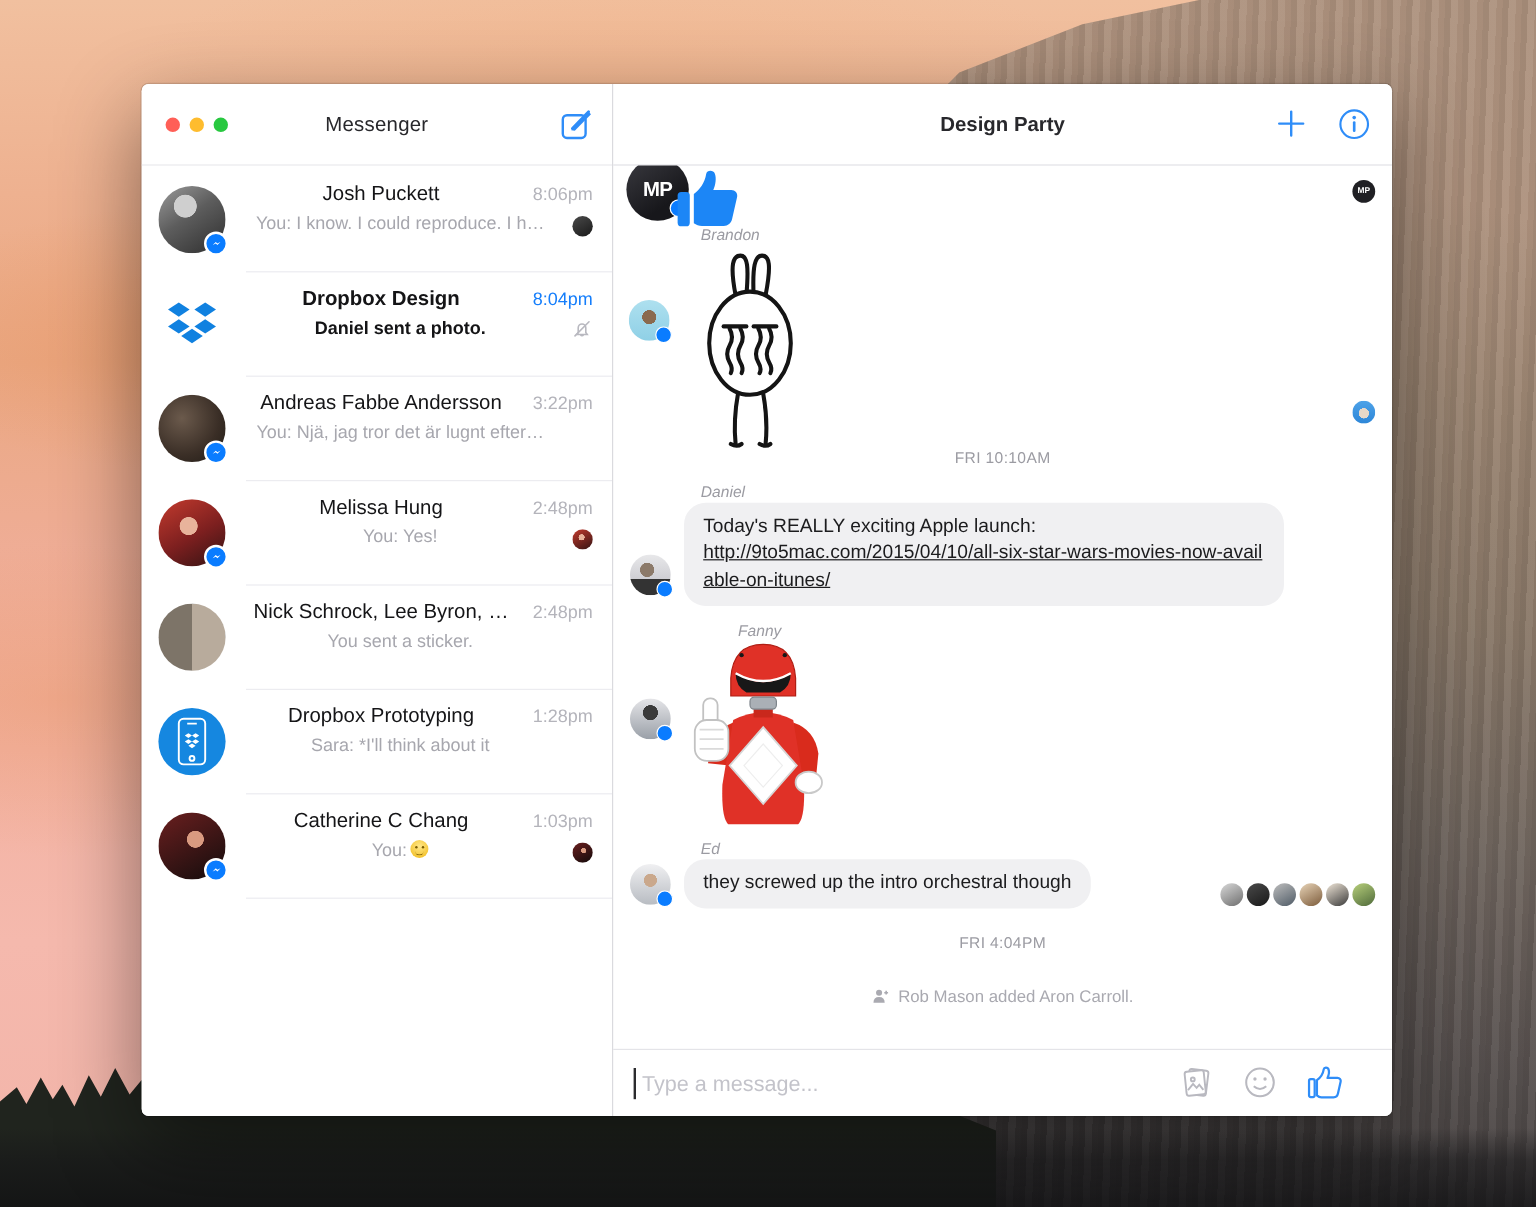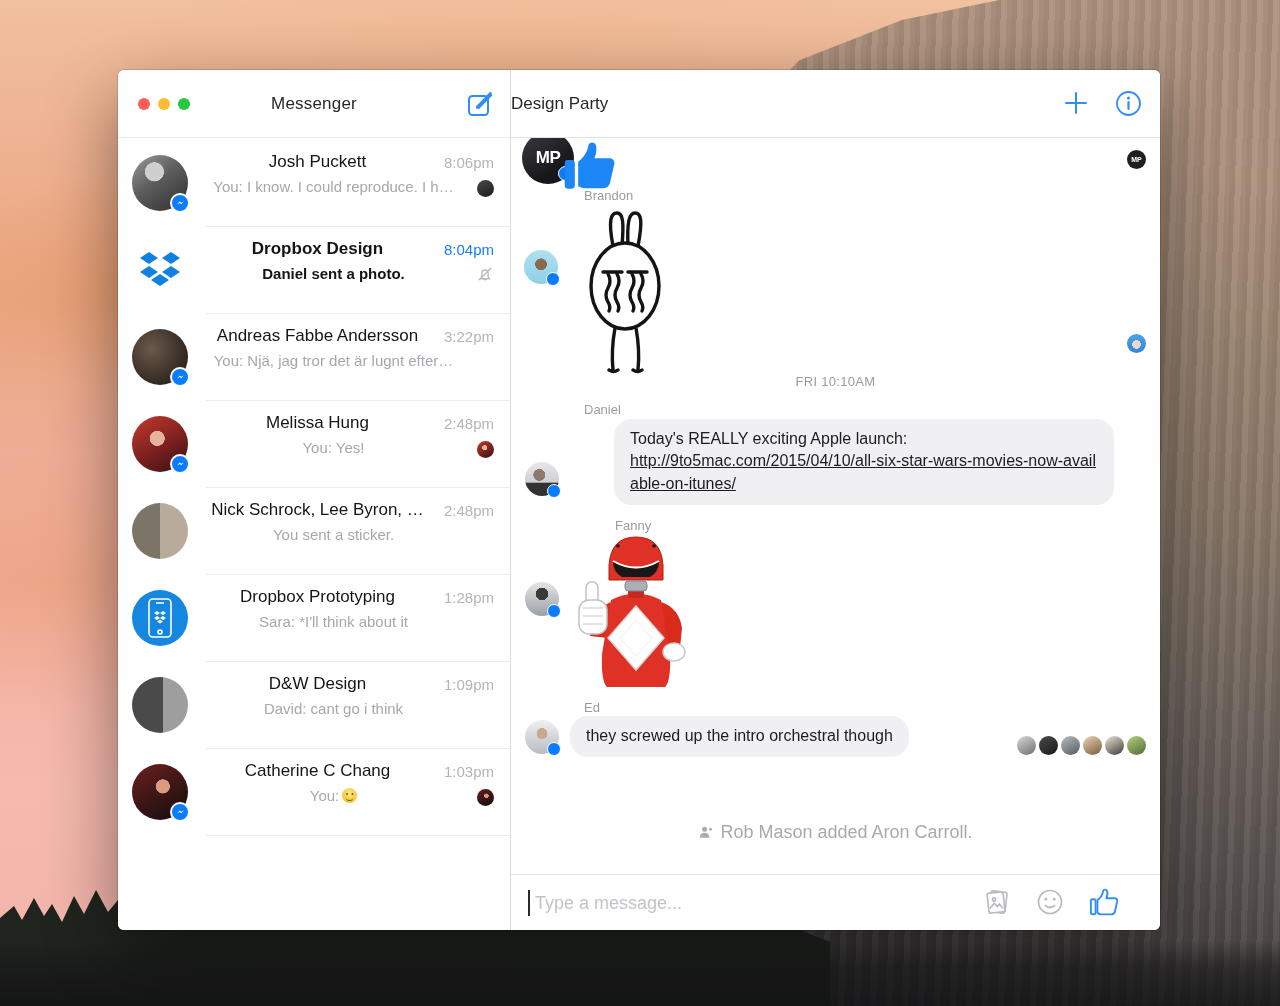--- a/index.html
+++ b/index.html
@@ -69,30 +69,30 @@
          linear-gradient(180deg,#4a637d 0 50%, #8a8378 50%); background-size:100% 100%, 50% 100%; background-position:0 0, 100% 0; background-repeat:no-repeat; }
   .av5 { background:#1587e0; display:flex; align-items:center; justify-content:center; }
   .av6 { background: linear-gradient(90deg,#4a4a4a 55%, #9e9e9e 55%),
          linear-gradient(0deg,#2c2c2c 0 45%, #7d7d7d 45%); background-size:100% 100%, 45% 100%; background-position:0 0, 100% 0; background-repeat:no-repeat; }
   .av7 { background: radial-gradient(circle at 55% 40%, #d99a80 0 15%, transparent 16%), linear-gradient(150deg,#6b1f1f 0%,#2d1212 70%,#120a0a 100%); }
   .av8 { background: radial-gradient(circle at 50% 70%, #1f8f86 0 25%, transparent 40%), linear-gradient(160deg,#233040 0%,#101418 70%); }
 
   
   .chat { flex:1; display:flex; flex-direction:column; border-left:1px solid #dadade; background:#fff; }
   .chat-header { height:68px; flex:0 0 68px; position:relative; border-bottom:1px solid #e2e2e6; }
-  .chat-title { position:absolute; left:0; right:0; top:24px; text-align:left; font-size:17px; font-weight:400; color:#28282c; }
+  .chat-title { position:absolute; left:0; right:0; top:24px; text-align:center; font-size:17px; font-weight:700; color:#28282c; }
   .hbtn { position:absolute; top:20px; width:28px; height:28px; border:none; background:none; cursor:pointer; }
   .hbtn.add { right:70px; } .hbtn.info { right:18px; }
 
   .msgs { position:relative; flex:1; overflow:hidden; }
-  .sender-label { position:absolute; font-size:13px; color:#9b9ba2; }
+  .sender-label { position:absolute; font-size:13px; color:#9b9ba2;font-style:italic; }
   .bubble { position:absolute; background:#f0f0f2; border-radius:18px; padding:9px 16px 10px; font-size:16px; color:#1c1c1e; line-height:1.4; }
   .bubble a { color:#1c1c1e; text-decoration:underline; word-break:break-all; display:block; }
   .day-sep { position:absolute; left:0; right:0; text-align:center; font-size:13px; color:#9b9ba2; letter-spacing:.3px; }
-  .system-msg { position:absolute; left:0; right:0; display:flex; align-items:center; justify-content:center; gap:7px; font-size:18px; color:#a9a9b0; }
+  .system-msg { position:absolute; left:0; right:0; display:flex; align-items:center; justify-content:center; gap:7px; font-size:14px; color:#a9a9b0; }
   .av-chat { position:absolute; width:34px; height:34px; border-radius:50%; }
   .av-chat .badge { left:22px; top:22px; width:14px; height:14px; border-width:1.5px; }
   .av-chat.c-brandon { background: radial-gradient(circle at 50% 42%, #8a6a4e 0 22%, transparent 23%), linear-gradient(180deg,#aee0ef 0%,#8fd0e6 100%); }
   .av-chat.c-daniel { background: radial-gradient(circle at 42% 38%, #8c7a6a 0 20%, transparent 21%), linear-gradient(180deg,#e8e8ea 0%,#cfcfd4 60%,#333 61%); }
   .av-chat.c-fanny { background: radial-gradient(circle at 50% 35%, #3a3a3a 0 22%, transparent 23%), linear-gradient(180deg,#e5e5e8 0%,#9aa0a8 100%); }
   .av-chat.c-ed { background: radial-gradient(circle at 50% 40%, #caa88c 0 20%, transparent 21%), linear-gradient(180deg,#f0f0f2 0%,#b8bcc2 100%); }
   .mp-avatar { position:absolute; left:11px; top:-6px; width:52px; height:52px; border-radius:50%;
     background: linear-gradient(145deg,#3a3a40 0%,#17171b 70%); color:#fff; display:flex; align-items:center; justify-content:center;
     font-weight:700; font-size:17px; letter-spacing:-.5px; }
   .mp-avatar .badge { left:36px; top:34px; width:15px; height:15px; border-width:1.5px; }
@@ -228,26 +228,20 @@
                 <polygon points="18,19 21,21 18,23 15,21"></polygon>
               <polygon points="15,22.5 18,24.5 15,26.5 12,24.5"></polygon>
             </g>
           </svg>
         </div>
         <div class="c-name">Dropbox Prototyping</div>
         <div class="c-time">1:28pm</div>
         <div class="c-prev">Sara: *I'll think about it</div>
       </div>
 
-      <div class="conv">
-        <div class="av av6"></div>
-        <div class="c-name">D&amp;W Design</div>
-        <div class="c-time">1:09pm</div>
-        <div class="c-prev">David: cant go i think</div>
-      </div>
 
       <div class="conv">
         <div class="av av7"></div>
         <span class="badge">
             <svg width="11" height="11" viewBox="0 0 16 16">
               <path d="M3.2 9 L7 5.2 L9 7 L12.8 5 L9 9 L7 7.2 Z" fill="#fff"></path>
             </svg>
           </span>
         <div class="c-name">Catherine C Chang</div>
         <div class="c-time">1:03pm</div>
@@ -307,21 +301,21 @@
           <path d="M58 160 q5 3 9 0"></path>
       </svg>
       <div class="av-chat c-brandon" style="left:13px; top:112px;">
         <span class="badge"></span>
       </div>
       <div class="receipt blue-dog" style="right:14px; top:196px;"></div>
 
       <div class="day-sep" style="top:236px;">FRI 10:10AM</div>
 
       <div class="sender-label" style="left:73px; top:264px;">Daniel</div>
-      <div class="bubble" style="left:59px; top:281px; width:500px;margin-left:44px;">
+      <div class="bubble" style="left:59px; top:281px; width:500px;">
         <span>Today's REALLY exciting Apple launch:</span>
         <a href="#">http://9to5mac.com/2015/04/10/all-six-star-wars-movies-now-available-on-itunes/</a>
       </div>
       <div class="av-chat c-daniel" style="left:14px; top:324px;">
         <span class="badge"></span>
       </div>
 
       <div class="sender-label" style="left:73px; top:380px;margin-left:31px;">Fanny</div>
       <svg class="sticker" style="left:55px; top:394px;" width="140" height="155" viewBox="0 0 140 155">
         <path d="M45 70 Q30 76 26 92 L24 104 L42 106 Z" fill="#d92b1c"></path>
@@ -354,20 +348,21 @@
       </div>
       <div class="receipt-row" style="right:14px; top:598px;">
         <div class="receipt rc1"></div>
         <div class="receipt rc2"></div>
         <div class="receipt rc3"></div>
         <div class="receipt rc4"></div>
         <div class="receipt rc5"></div>
         <div class="receipt rc6"></div>
       </div>
 
+      <div class="day-sep" style="top:640px;">FRI 4:04PM</div>
 
       <div class="system-msg" style="top:684px;">
         <svg width="15" height="15" viewBox="0 0 16 16" fill="#aaaab1">
           <circle cx="7" cy="4.5" r="2.7"></circle>
           <path d="M2 13.5 q0-5.2 5-5.2 q5 0 5 5.2 Z"></path>
           <path d="M11.6 4.5 h3.4 M13.3 2.8 v3.4" stroke="#aaaab1" stroke-width="1.4" fill="none"></path>
         </svg>
         <span>Rob Mason added Aron Carroll.</span>
       </div>
     </div>

